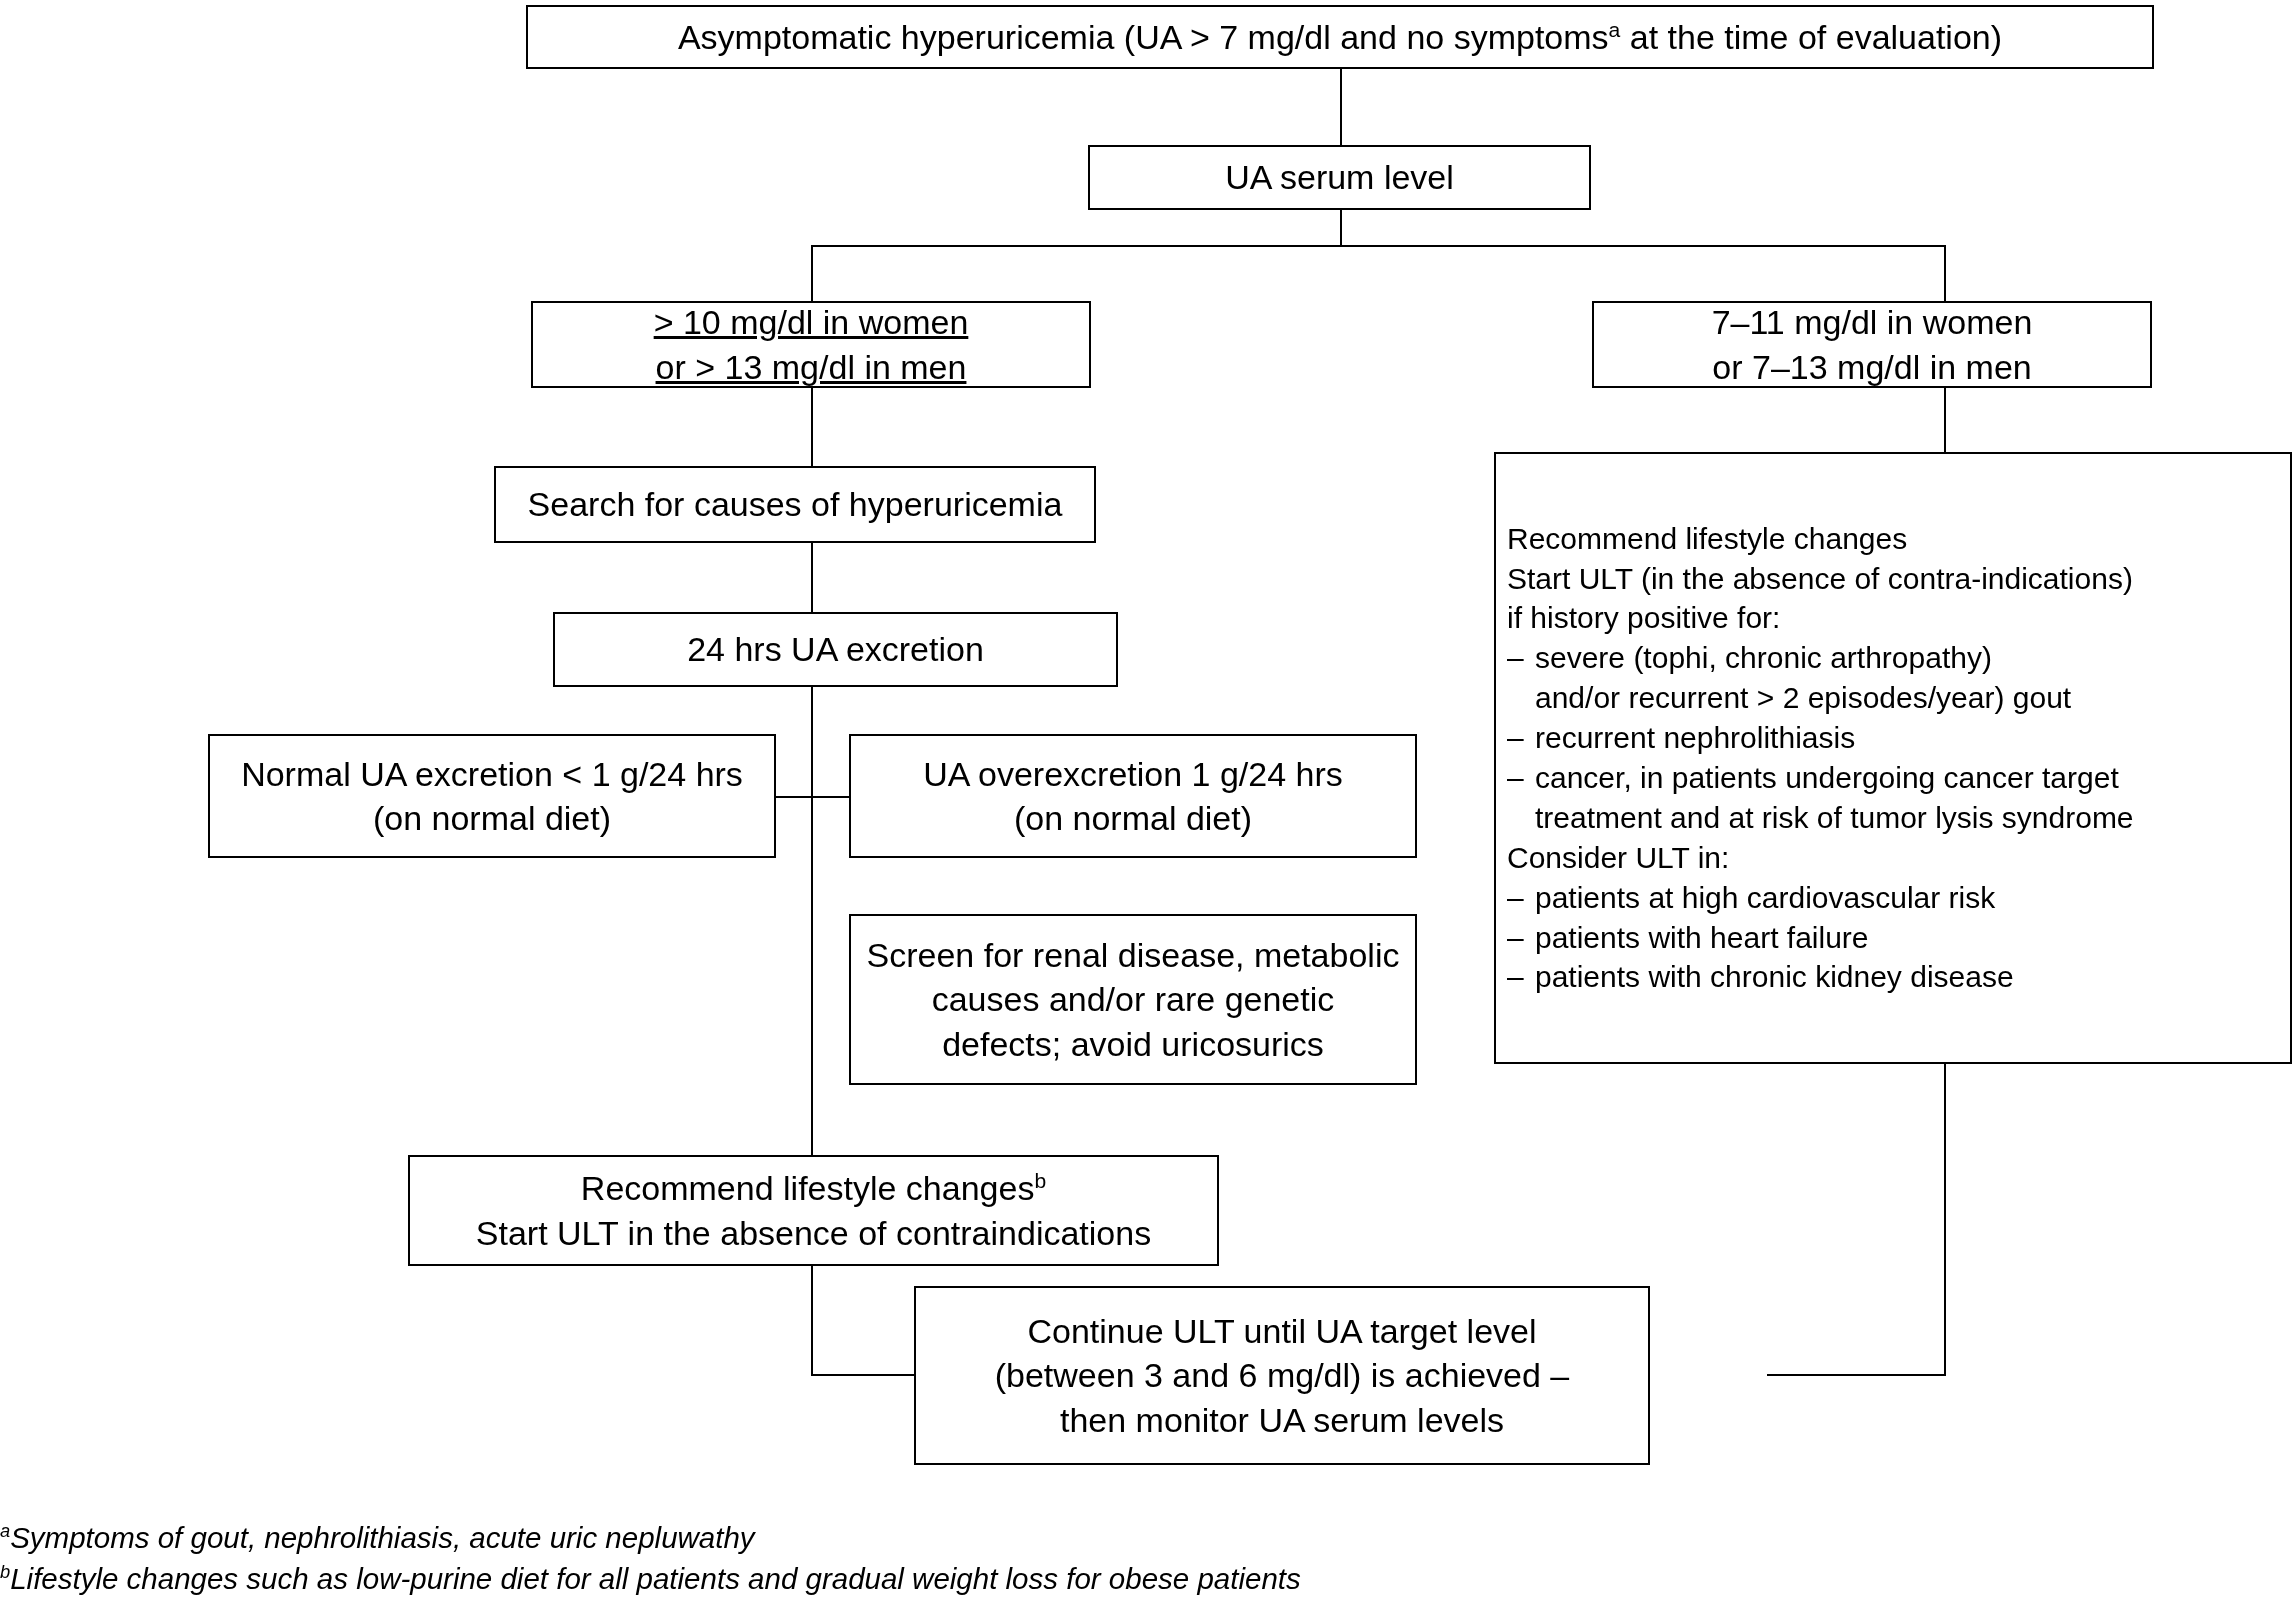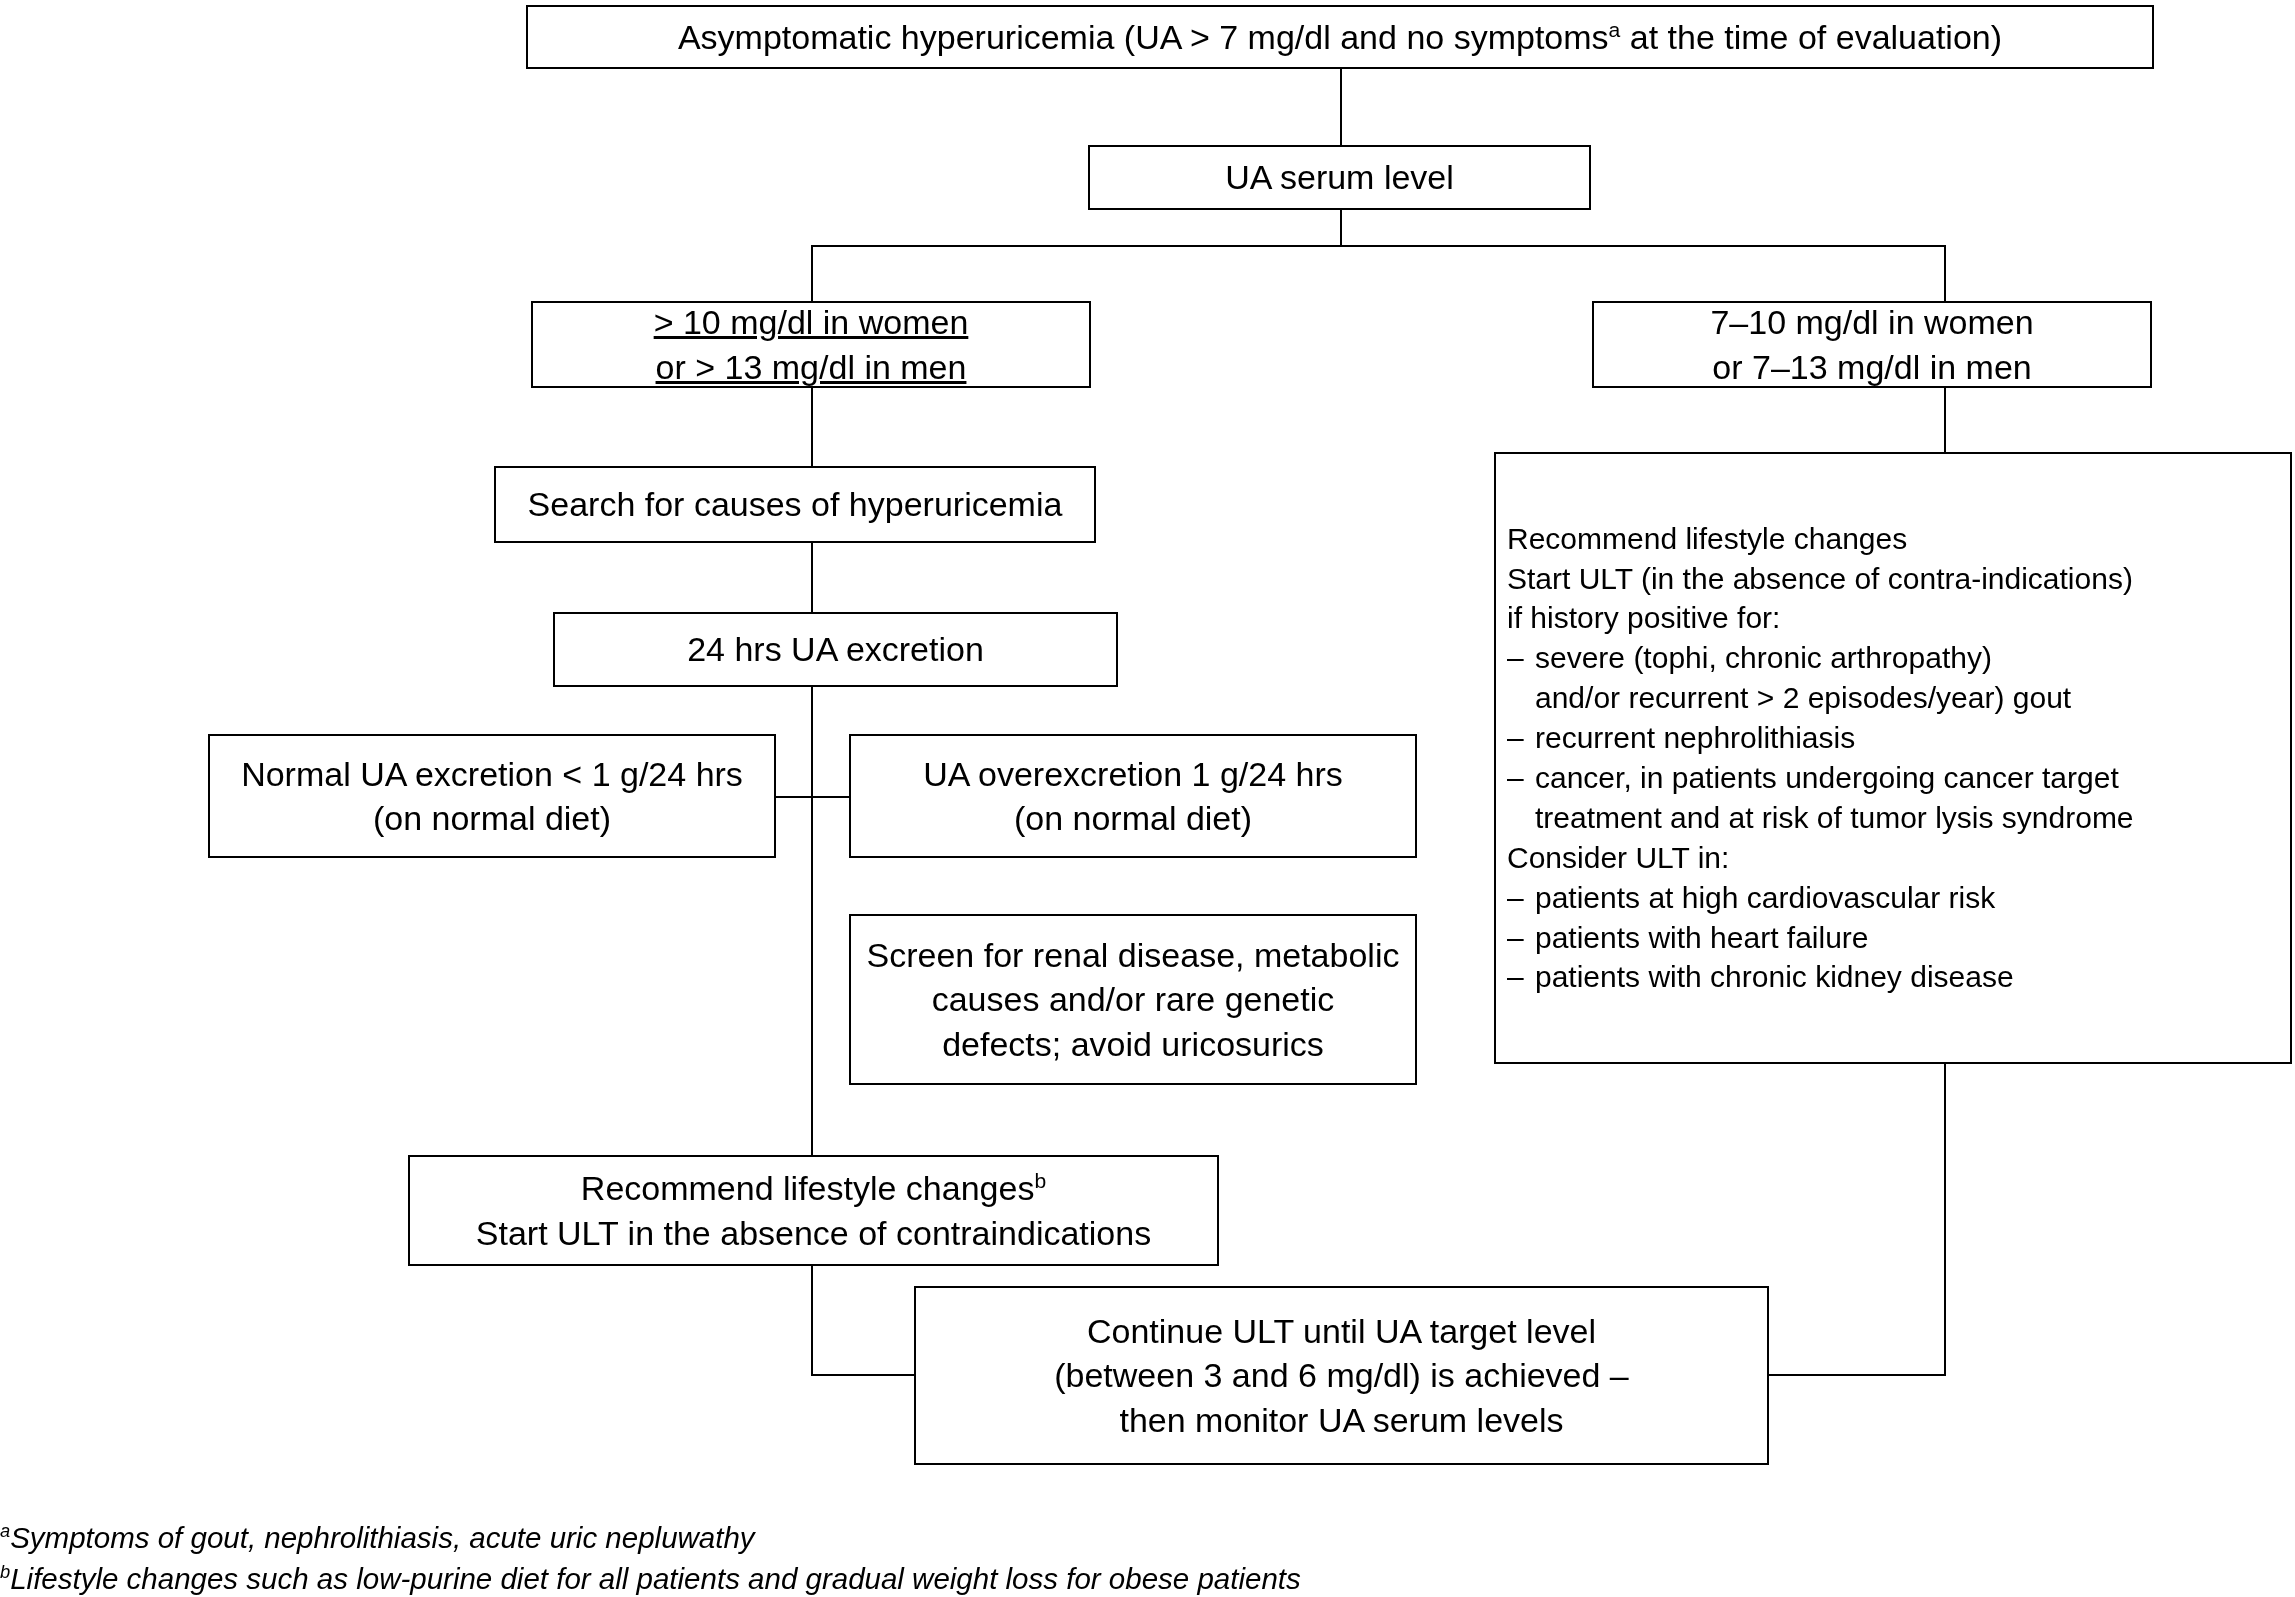--- a/index.html
+++ b/index.html
@@ -119,21 +119,21 @@
 
   <div class="box" style="left:531px; top:301px; width:560px; height:87px;text-decoration:underline;">
     <span class="inner">
       <span>&gt; 10 mg/dl in women</span><br>
       <span>or &gt; 13 mg/dl in men</span>
     </span>
   </div>
 
   <div class="box" style="left:1592px; top:301px; width:560px; height:87px;">
     <span class="inner">
-      <span>7–10 mg/dl in women</span><br>
+      <span>7–11 mg/dl in women</span><br>
       <span>or 7–13 mg/dl in men</span>
     </span>
   </div>
 
   <div class="box" style="left:494px; top:466px; width:602px; height:77px;">
     <span class="inner">Search for causes of hyperuricemia</span>
   </div>
 
   <div class="box" style="left:531px; top:612px; width:565px; height:75px;margin-left:22px;">
     <span class="inner">24 hrs UA excretion</span>
@@ -161,21 +161,21 @@
     </span>
   </div>
 
   <div class="box" style="left:408px; top:1155px; width:811px; height:111px;">
     <span class="inner">
       <span>Recommend lifestyle changes</span><sup>b</sup><br>
       <span>Start ULT in the absence of contraindications</span>
     </span>
   </div>
 
-  <div class="box" style="left:914px; top:1286px; width:855px; height:179px;">
+  <div class="box" style="left:914px; top:1286px; width:736px; height:179px;">
     <span class="inner">
       <span>Continue ULT until UA target level</span><br>
       <span>(between 3 and 6 mg/dl) is achieved –</span><br>
       <span>then monitor UA serum levels</span>
     </span>
   </div>
 
   <div class="box left-align" style="left:1494px; top:452px; width:798px; height:612px; font-size:30px; line-height:1.33;">
     <span class="inner">
       <span style="display:block;">Recommend lifestyle changes</span>

